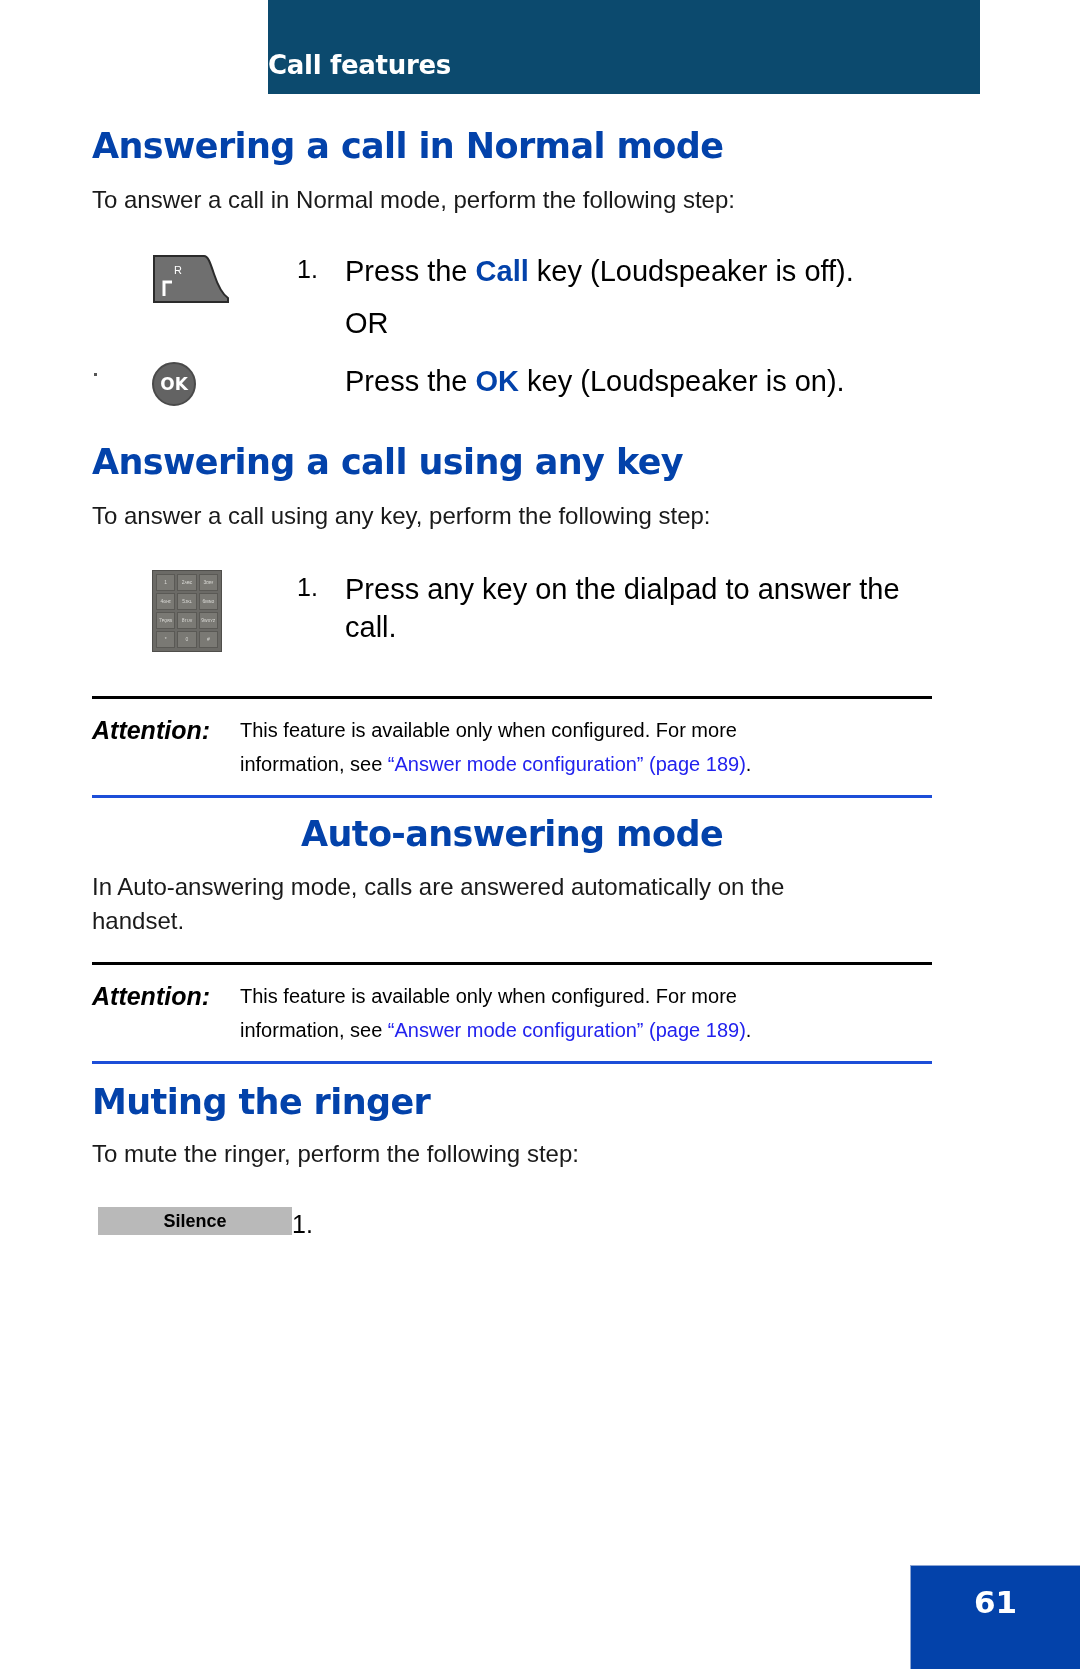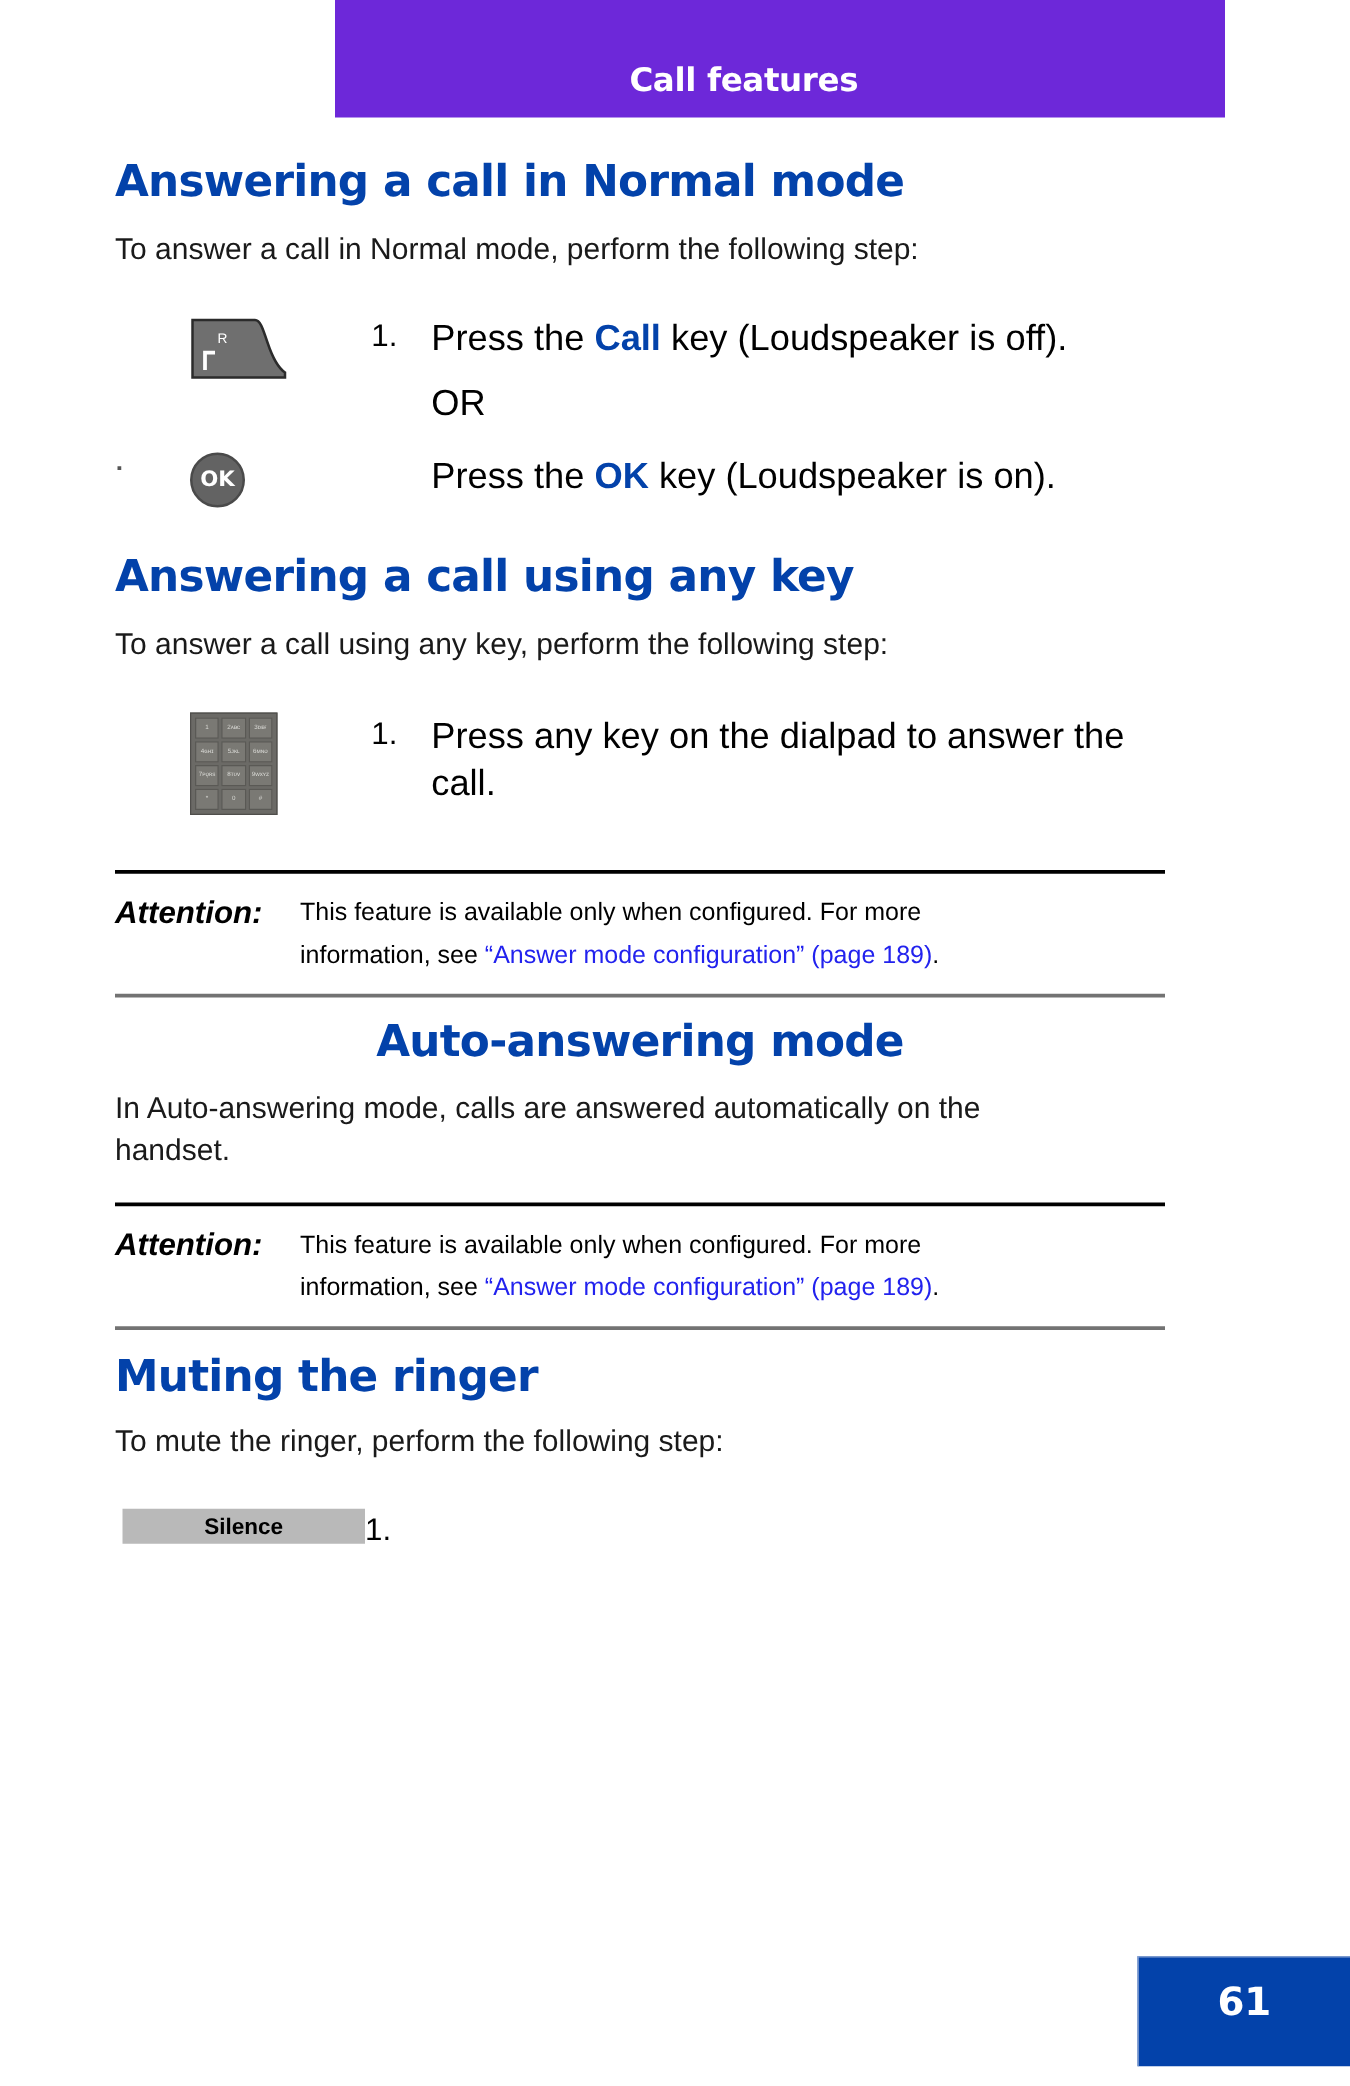--- a/index.html
+++ b/index.html
@@ -16,24 +16,24 @@
     overflow: hidden;
   }
 
   
   .header-bar {
     position: absolute;
     left: 268px;
     top: 0;
     width: 712px;
     height: 94px;
-    background: #6d28d9;
+    background: #0c4a6e;
     display: flex;
     align-items: flex-end;
-    justify-content: center;
+    justify-content: flex-start;
     box-sizing: border-box;
     padding: 0 58px 14px 0;
   }
   .header-title {
     color: #ffffff;
     font-size: 26px;
     font-weight: bold;
     letter-spacing: -0.3px;
     font-family: "DejaVu Sans", sans-serif;
   }
@@ -136,21 +136,21 @@
     display: flex;
     align-items: center;
     justify-content: center;
     line-height: 5px;
     overflow: hidden;
   }
 
   
   .attention-block {
     border-top: 3px solid #000000;
-    border-bottom: 3px solid #737373;
+    border-bottom: 3px solid #1d4ed8;
     padding: 14px 0 14px 0;
   }
   .attention-row {
     display: flex;
     align-items: flex-start;
   }
   .attention-label {
     width: 148px;
     flex: 0 0 148px;
     font-size: 25px;
@@ -175,21 +175,21 @@
     font-weight: bold;
     color: #000000;
   }
 
   
   .footer-page {
     position: absolute;
     left: 910px;
     top: 1565px;
     width: 170px;
-    height: 88px;
+    height: 104px;
     background: #0342AA;
     border-left: 1px solid #8da6d4;
     border-top: 1px solid #8da6d4;
     color: #ffffff;
     font-family: "DejaVu Sans", sans-serif;
     font-size: 31px;
     font-weight: bold;
     display: flex;
     align-items: flex-start;
     justify-content: center;

